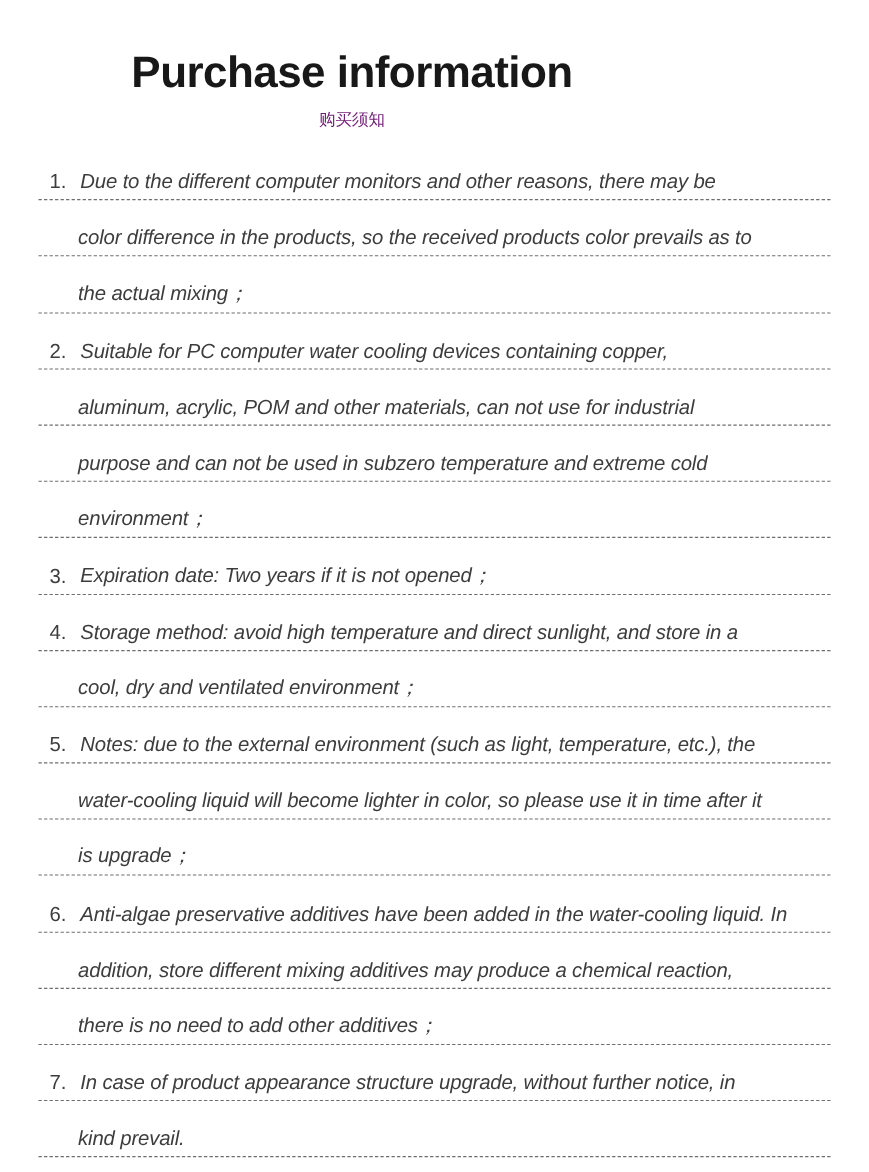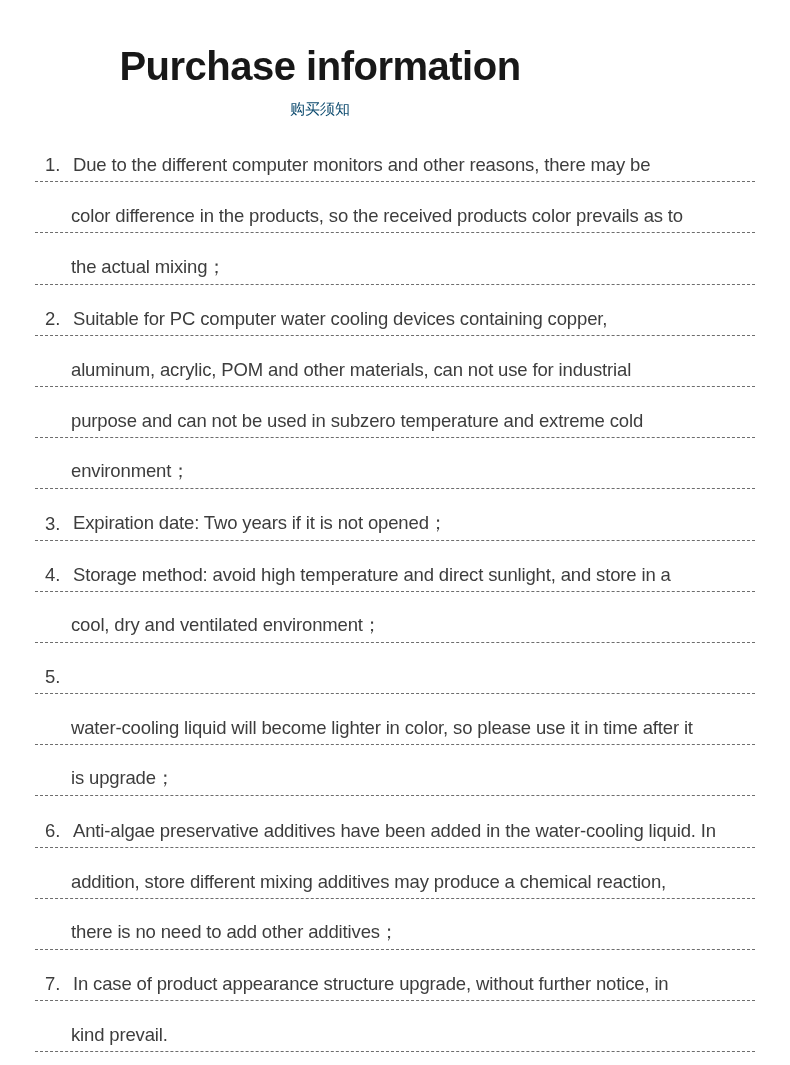--- a/index.html
+++ b/index.html
@@ -26,21 +26,21 @@
     padding-top: 44px;
     font-size: 40px;
     line-height: 1.1;
     font-weight: 700;
     color: #181818;
     letter-spacing: -0.5px;
   }
   .page-subtitle {
     margin-top: 12px;
     font-size: 15px;
-    color: #0c4a6e;
+    color: #701a75;
   }
   .notices {
     position: absolute;
     top: 131px;
     left: 35px;
     width: 720px;
   }
   .notice-line {
     box-sizing: border-box;
     height: 51.2px;
@@ -62,20 +62,21 @@
     text-align: center;
   }
   .notice-number {
     display: inline-block;
     width: 28px;
     flex: 0 0 28px;
     color: #3d3d3d;
   }
   .notice-text {
     display: inline-block;
+    font-style: italic;
   }
 </style>
 </head>
 <body>
 
 <header class="page-header">
   <h1 class="page-title">Purchase information</h1>
   <div class="page-subtitle">购买须知</div>
 </header>
 
@@ -109,20 +110,21 @@
     </div>
     <div class="notice-line first">
       <span class="notice-number">4.</span>
       <span class="notice-text">Storage method: avoid high temperature and direct sunlight, and store in a</span>
     </div>
     <div class="notice-line cont">
       <span class="notice-text">cool, dry and ventilated environment；</span>
     </div>
     <div class="notice-line first">
       <span class="notice-number">5.</span>
+      <span class="notice-text">Notes: due to the external environment (such as light, temperature, etc.), the</span>
     </div>
     <div class="notice-line cont">
       <span class="notice-text">water-cooling liquid will become lighter in color, so please use it in time after it</span>
     </div>
     <div class="notice-line cont">
       <span class="notice-text">is upgrade；</span>
     </div>
     <div class="notice-line first">
       <span class="notice-number">6.</span>
       <span class="notice-text">Anti-algae preservative additives have been added in the water-cooling liquid. In</span>

